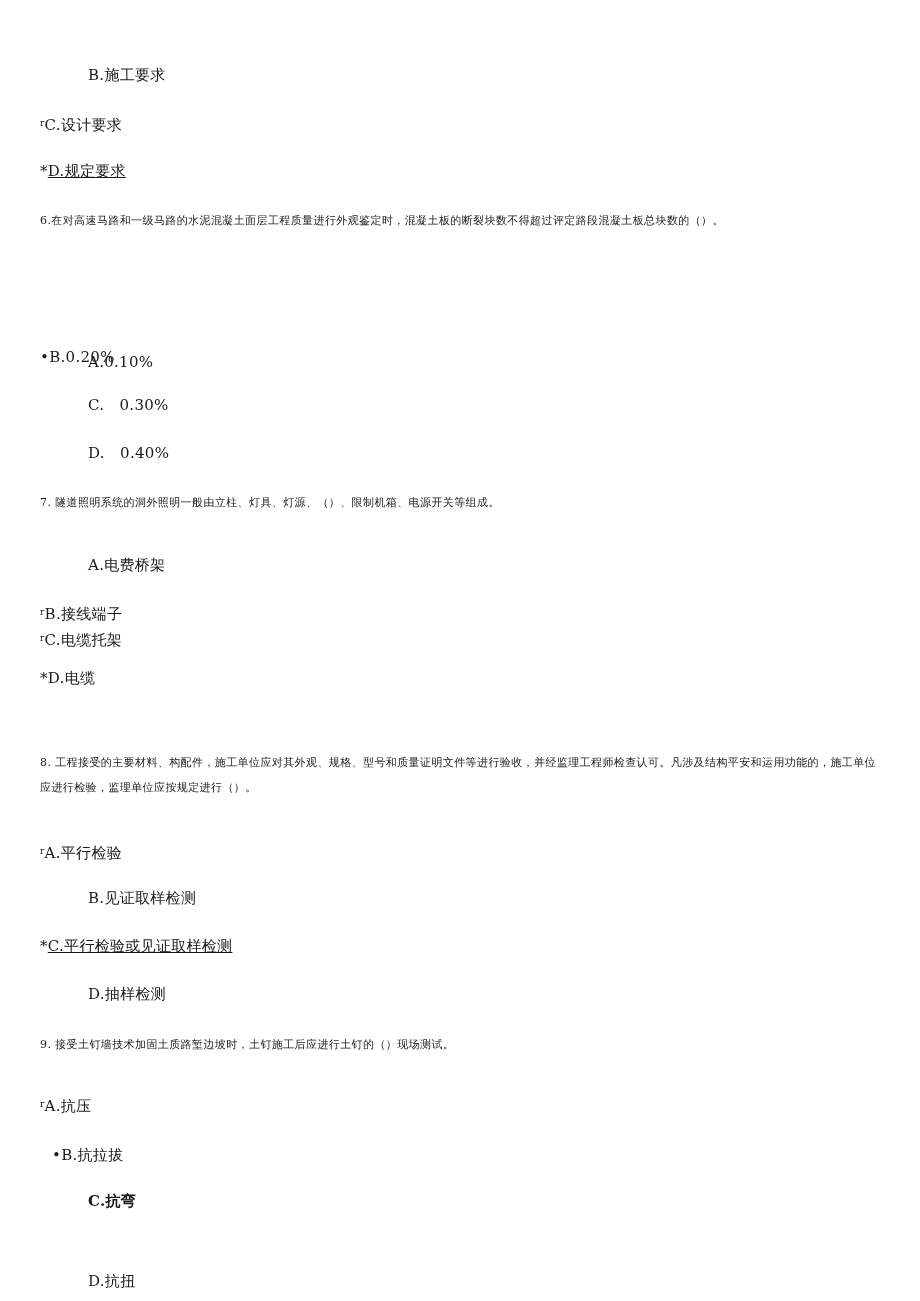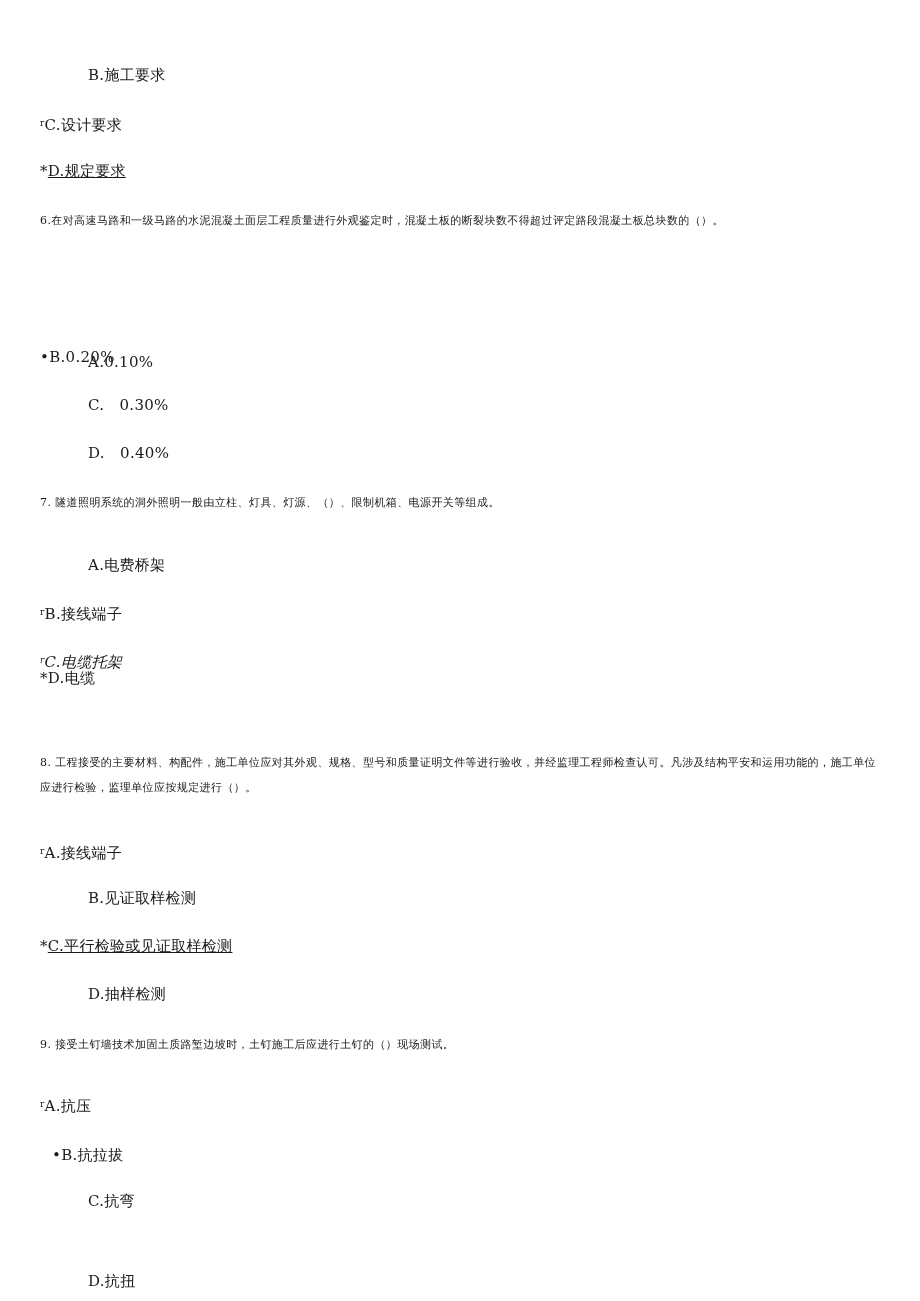--- a/index.html
+++ b/index.html
@@ -48,25 +48,25 @@
     <div class="line" style="top: 113px; left: 40px;"><span class="marker marker-small">r</span><span>C.设计要求</span></div>
     <div class="line" style="top: 161px; left: 40px; text-decoration: underline;"><span class="marker">*</span><span>D.规定要求</span></div>
     <div class="q" style="top: 208px;">6.在对高速马路和一级马路的水泥混凝土面层工程质量进行外观鉴定时，混凝土板的断裂块数不得超过评定路段混凝土板总块数的（）。</div>
     <div class="line" style="top: 304px; left: 88px; margin-top: 48px;"><span>A.0.10%</span></div>
     <div class="line" style="top: 347px; left: 40px;"><span class="marker">•</span><span>B.0.20%</span></div>
     <div class="line" style="top: 395px; left: 88px;"><span>C.&nbsp;&nbsp; 0.30%</span></div>
     <div class="line" style="top: 443px; left: 88px; text-align: right;"><span>D.&nbsp;&nbsp; 0.40%</span></div>
     <div class="q" style="top: 490px;">7. 隧道照明系统的洞外照明一般由立柱、灯具、灯源、（）、限制机箱、电源开关等组成。</div>
     <div class="line" style="top: 555px; left: 88px;"><span>A.电费桥架</span></div>
     <div class="line" style="top: 602px; left: 40px;"><span class="marker marker-small">r</span><span>B.接线端子</span></div>
-    <div class="line" style="top: 650px; left: 40px; font-style: italic;"><span class="marker marker-small">r</span><span>C.电缆托架</span></div>
+    <div class="line" style="top: 628px; left: 40px;"><span class="marker marker-small">r</span><span>C.电缆托架</span></div>
     <div class="line" style="top: 668px; left: 40px;"><span class="marker">*</span><span>D.电缆</span></div>
     <div class="q" style="top: 750px;">8. 工程接受的主要材料、构配件，施工单位应对其外观、规格、型号和质量证明文件等进行验收，并经监理工程师检查认可。凡涉及结构平安和运用功能的，施工单位应进行检验，监理单位应按规定进行（）。</div>
-    <div class="line" style="top: 841px; left: 40px;"><span class="marker marker-small">r</span><span>A.接线端子</span></div>
+    <div class="line" style="top: 841px; left: 40px;"><span class="marker marker-small">r</span><span>A.平行检验</span></div>
     <div class="line" style="top: 888px; left: 88px;"><span>B.见证取样检测</span></div>
     <div class="line" style="top: 936px; left: 40px; text-decoration: underline;"><span class="marker">*</span><span>C.平行检验或见证取样检测</span></div>
     <div class="line" style="top: 984px; left: 88px;"><span>D.抽样检测</span></div>
     <div class="q" style="top: 1032px;">9. 接受土钉墙技术加固土质路堑边坡时，土钉施工后应进行土钉的（）现场测试。</div>
     <div class="line" style="top: 1094px; left: 40px;"><span class="marker marker-small">r</span><span>A.抗压</span></div>
     <div class="line" style="top: 1145px; left: 52px;"><span class="marker">•</span><span>B.抗拉拔</span></div>
-    <div class="line" style="top: 1191px; left: 88px;"><span>C.抗弯</span></div>
+    <div class="line" style="top: 1191px; left: 88px; font-weight: bold;"><span>C.抗弯</span></div>
     <div class="line" style="top: 1239px; left: 88px; margin-top: 32px;"><span>D.抗扭</span></div>
   </div>
 
 </body></html>

